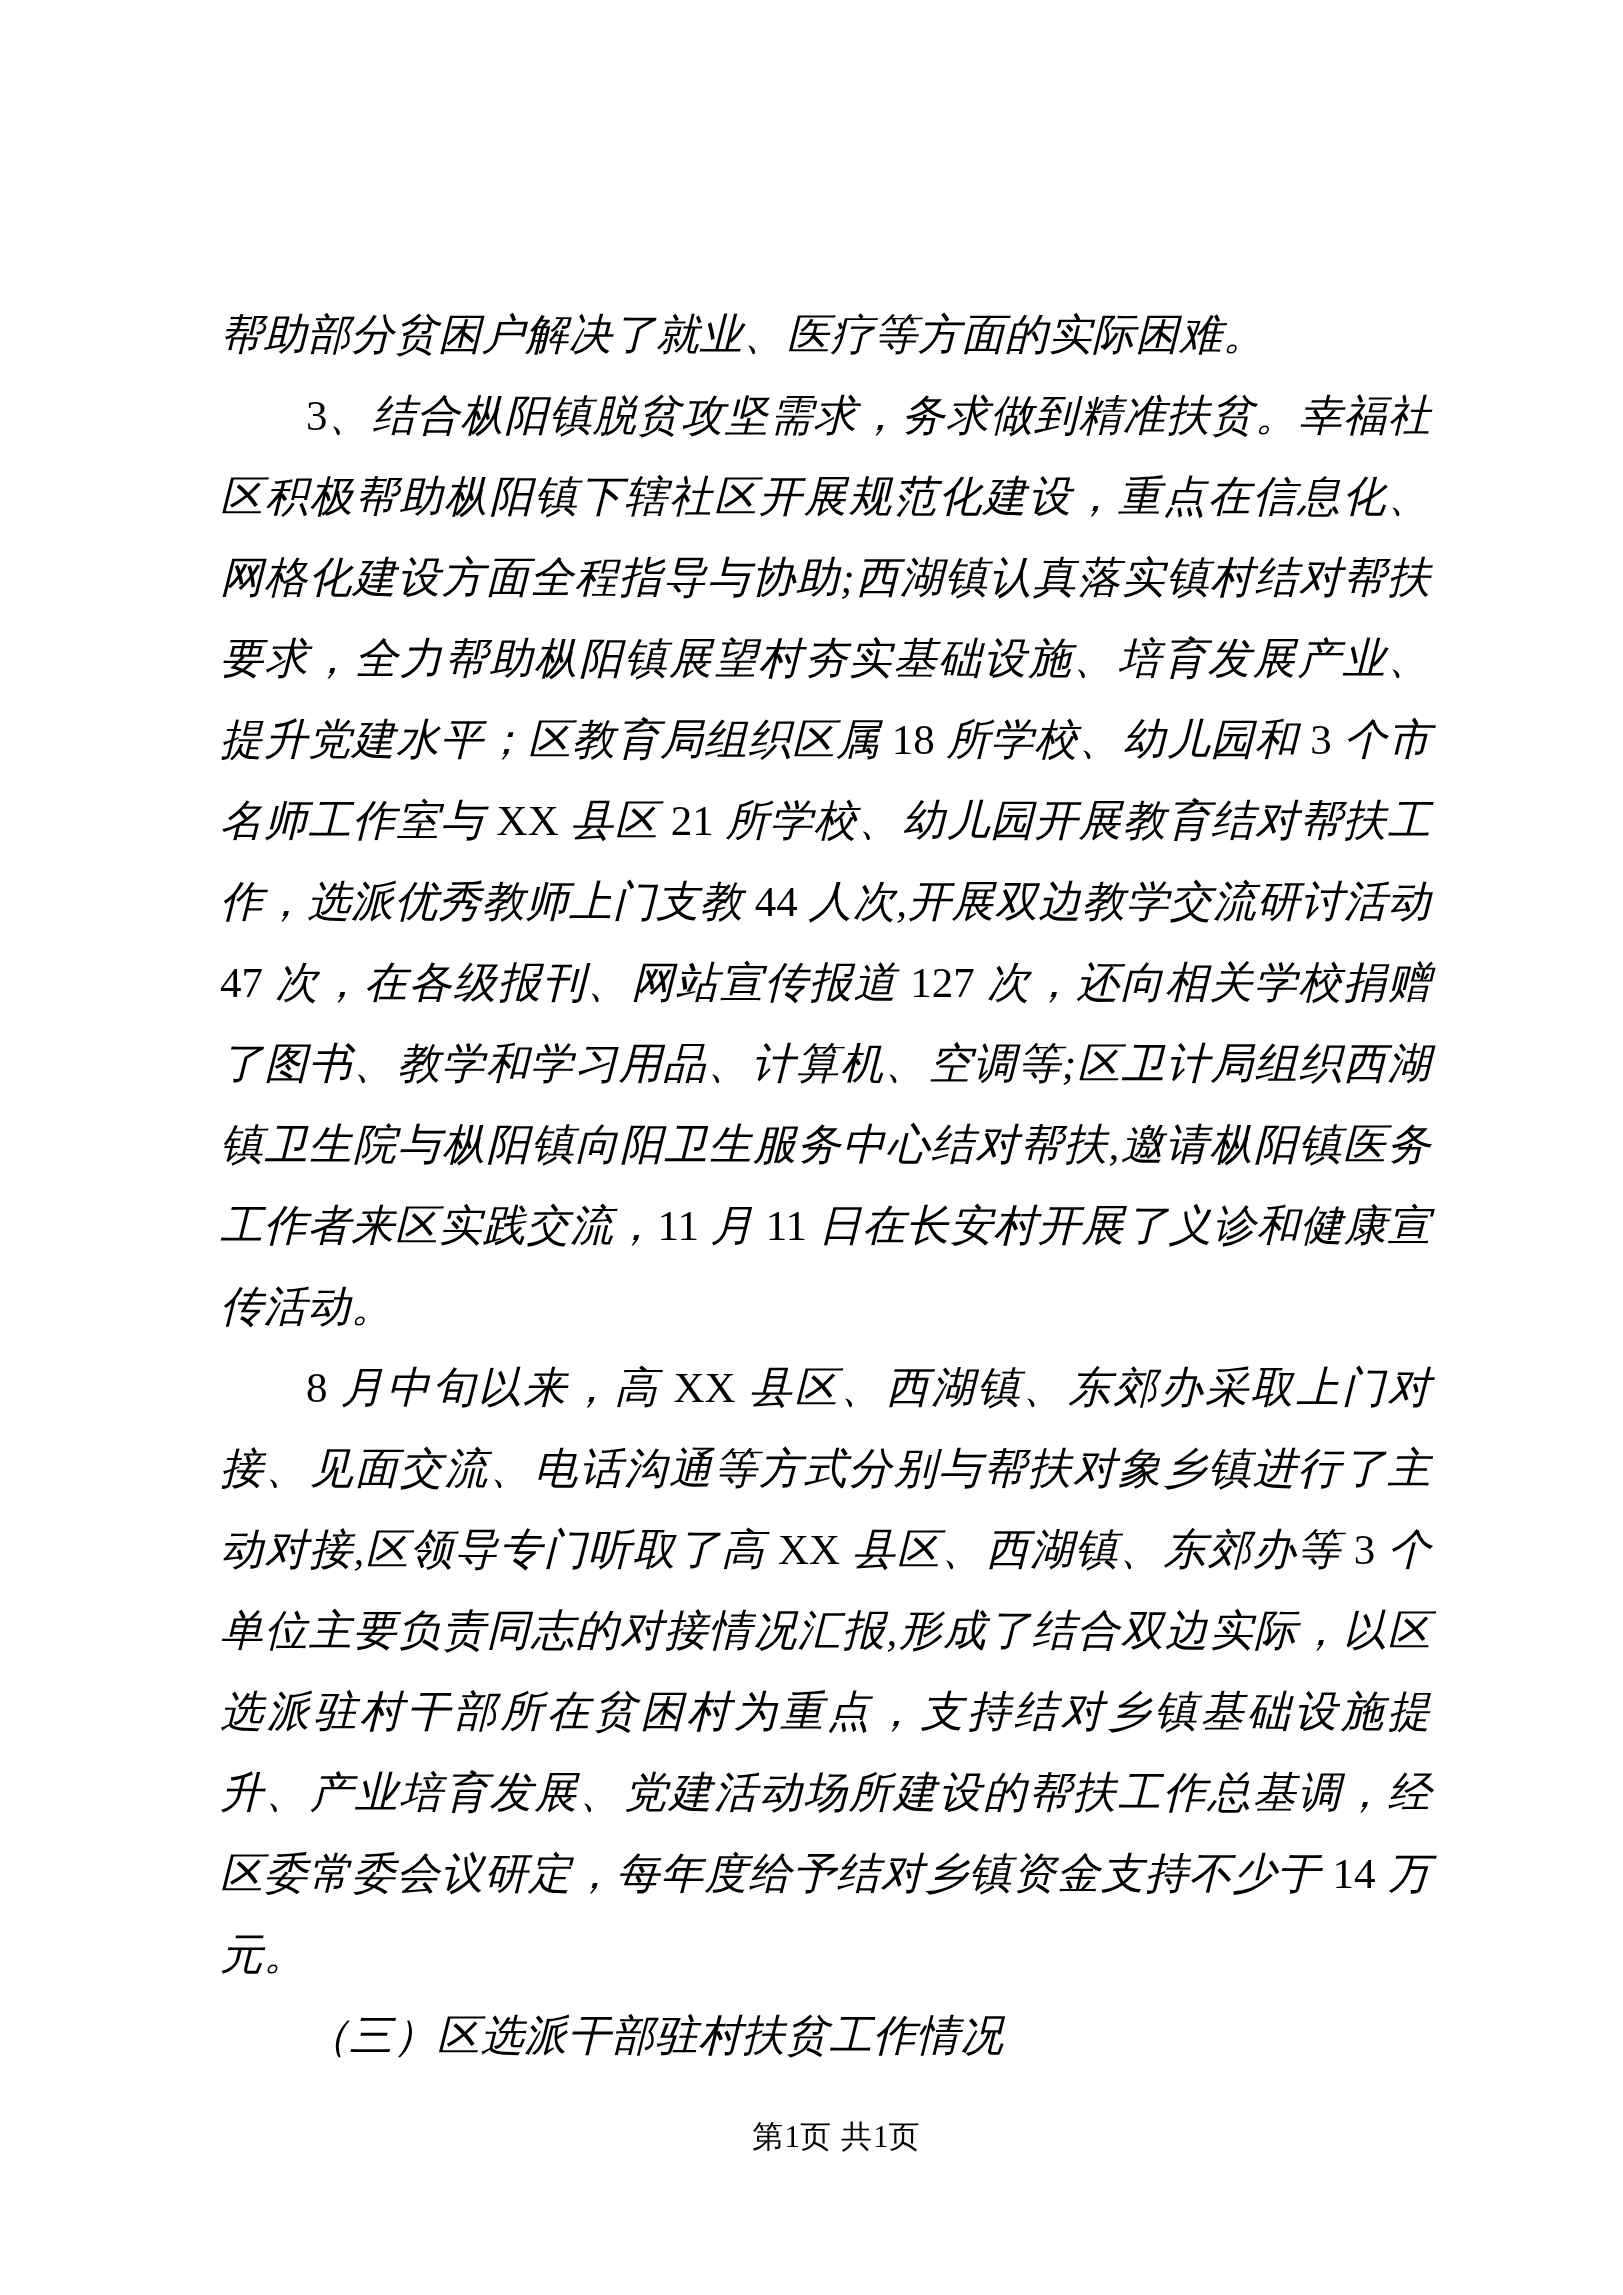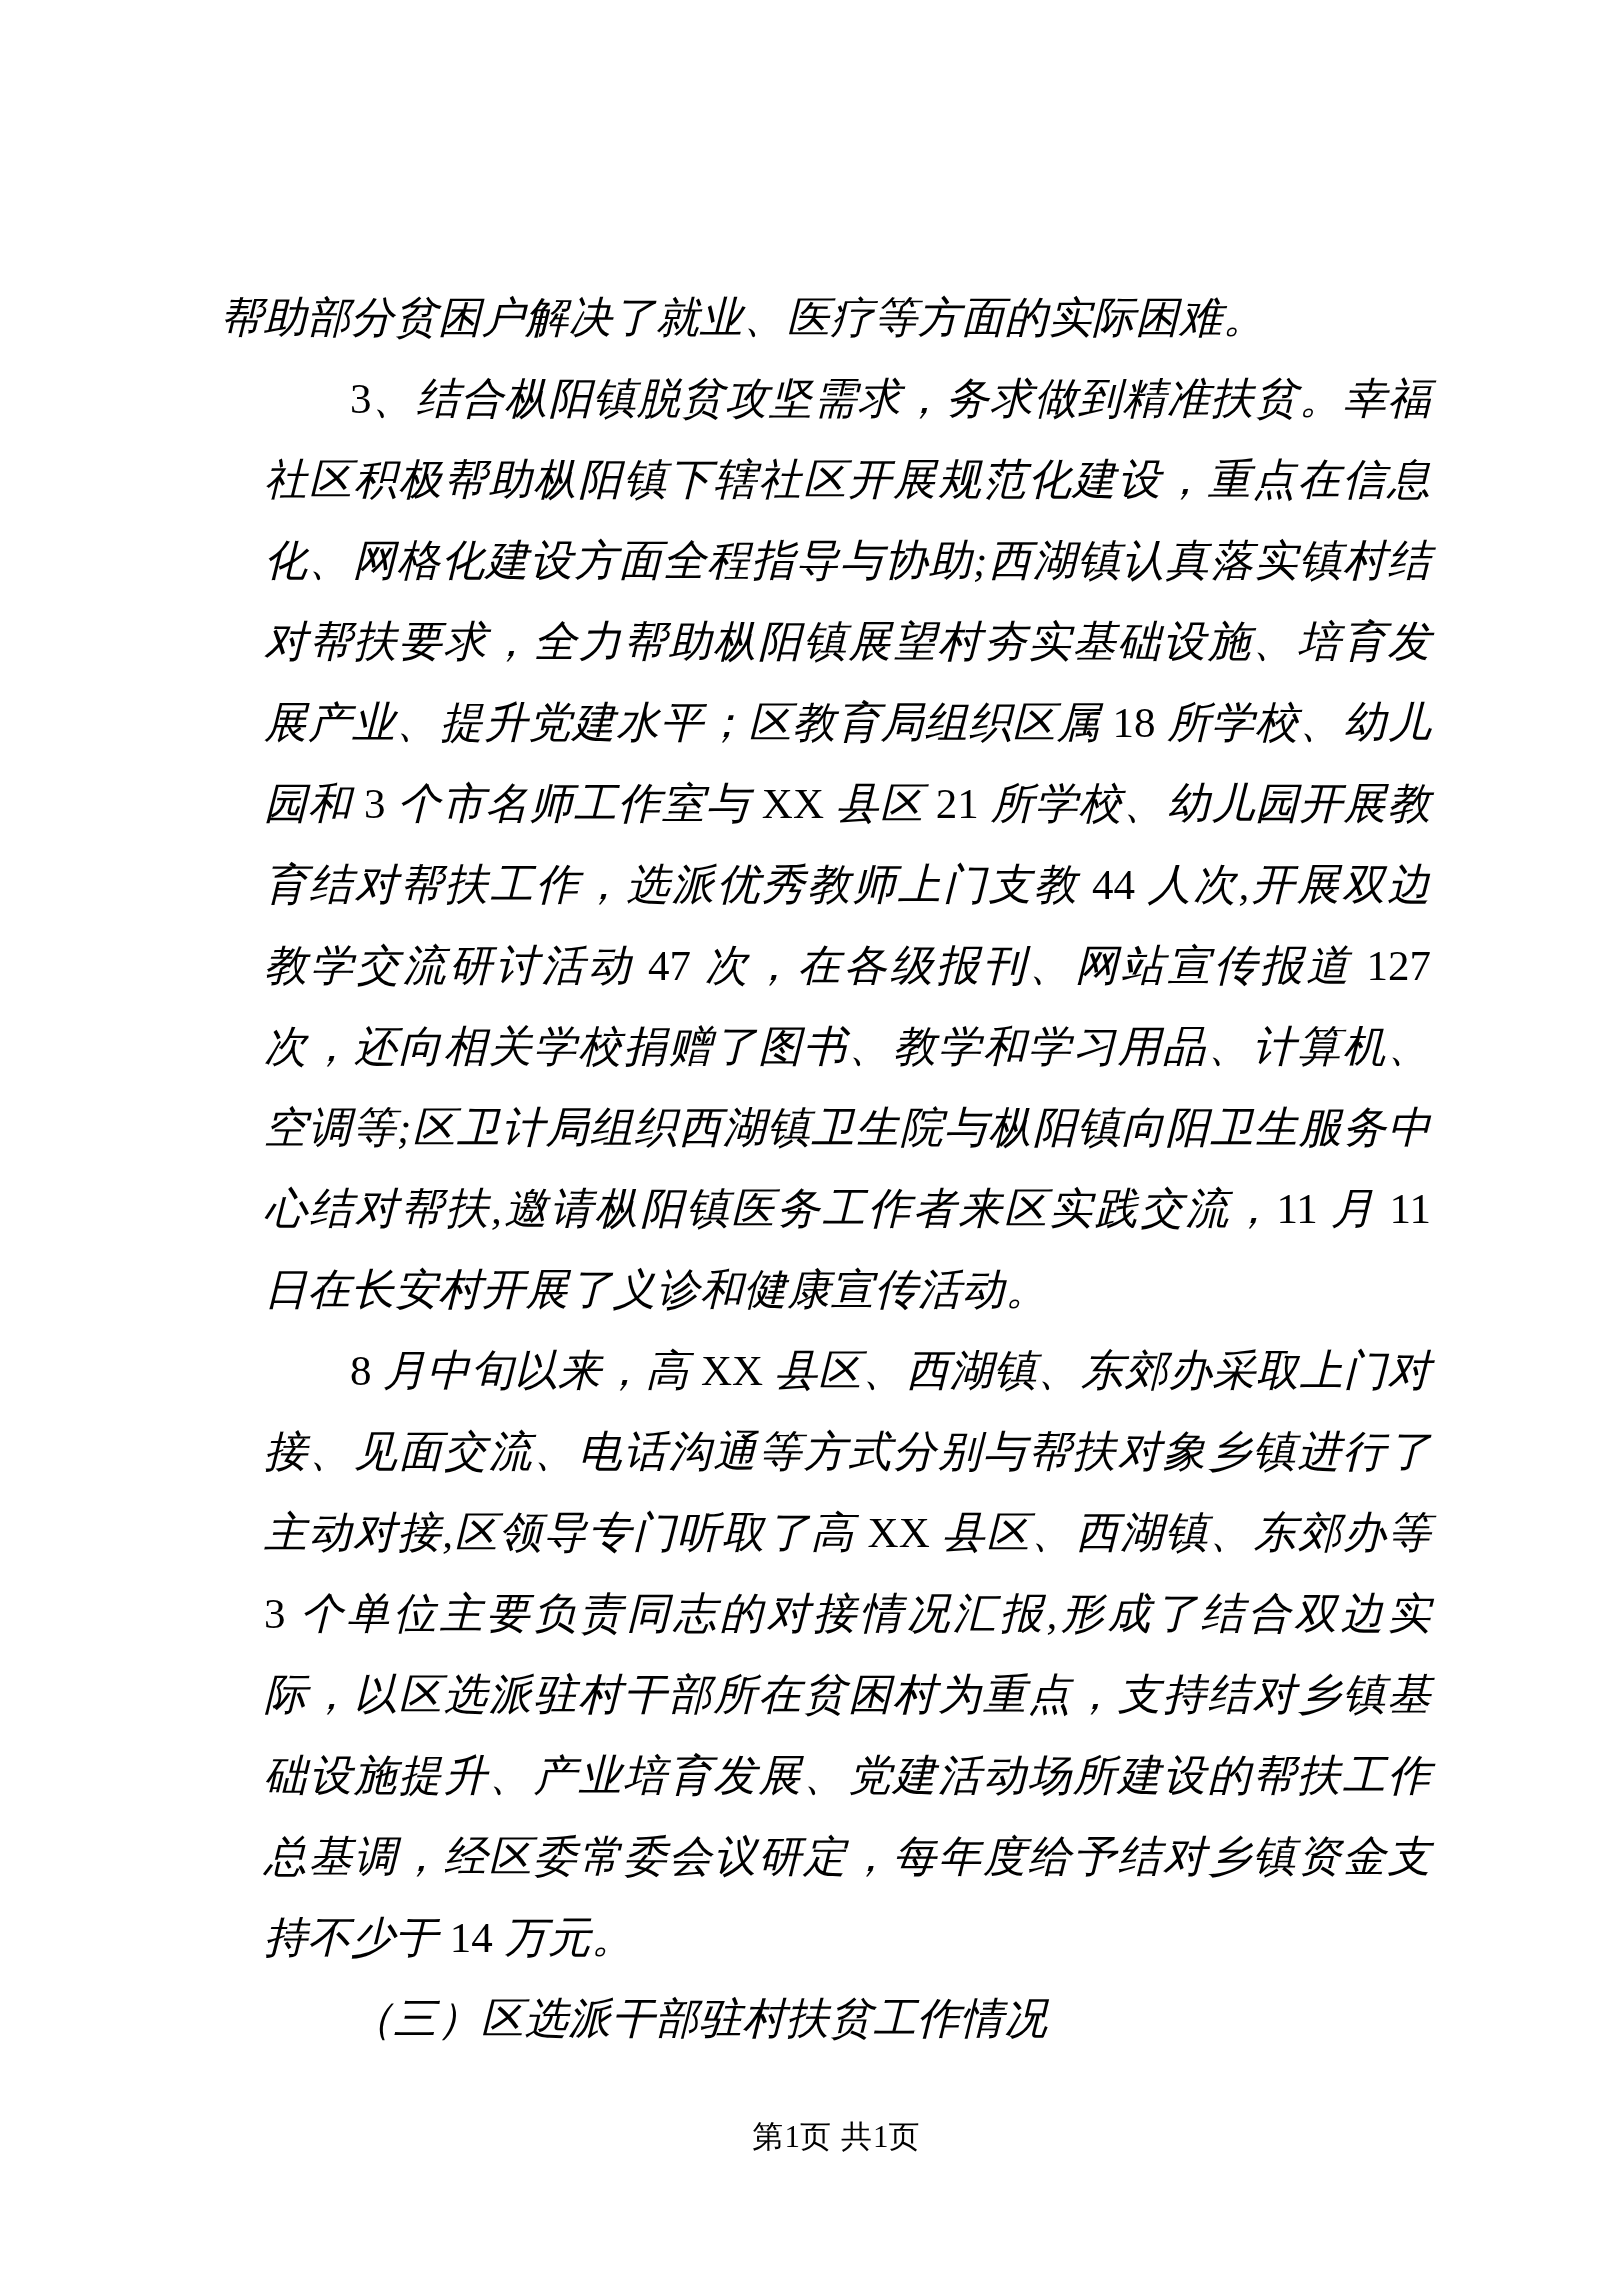--- a/index.html
+++ b/index.html
@@ -12,35 +12,34 @@
     width: 1623px;
     height: 2295px;
     background: #ffffff;
     color: #000000;
     font-family: "Liberation Serif", "DejaVu Serif", serif;
     overflow: hidden;
   }
   .content {
     position: absolute;
     left: 220px;
-    top: 277px;
+    top: 294px;
     width: 1211px;
     font-size: 43px;
     line-height: 81px;
     font-style: italic;
     text-align: justify;
     letter-spacing: 0.6px;
   }
   .para {
     margin: 0;
     padding: 0;
   }
   .para.indent {
     text-indent: 2em;
-    margin-left: 44px;
   }
   
   .ascii {
     font-style: normal;
     letter-spacing: 0;
   }
   .footer {
     position: absolute;
     top: 2114px;
     left: 50%;

